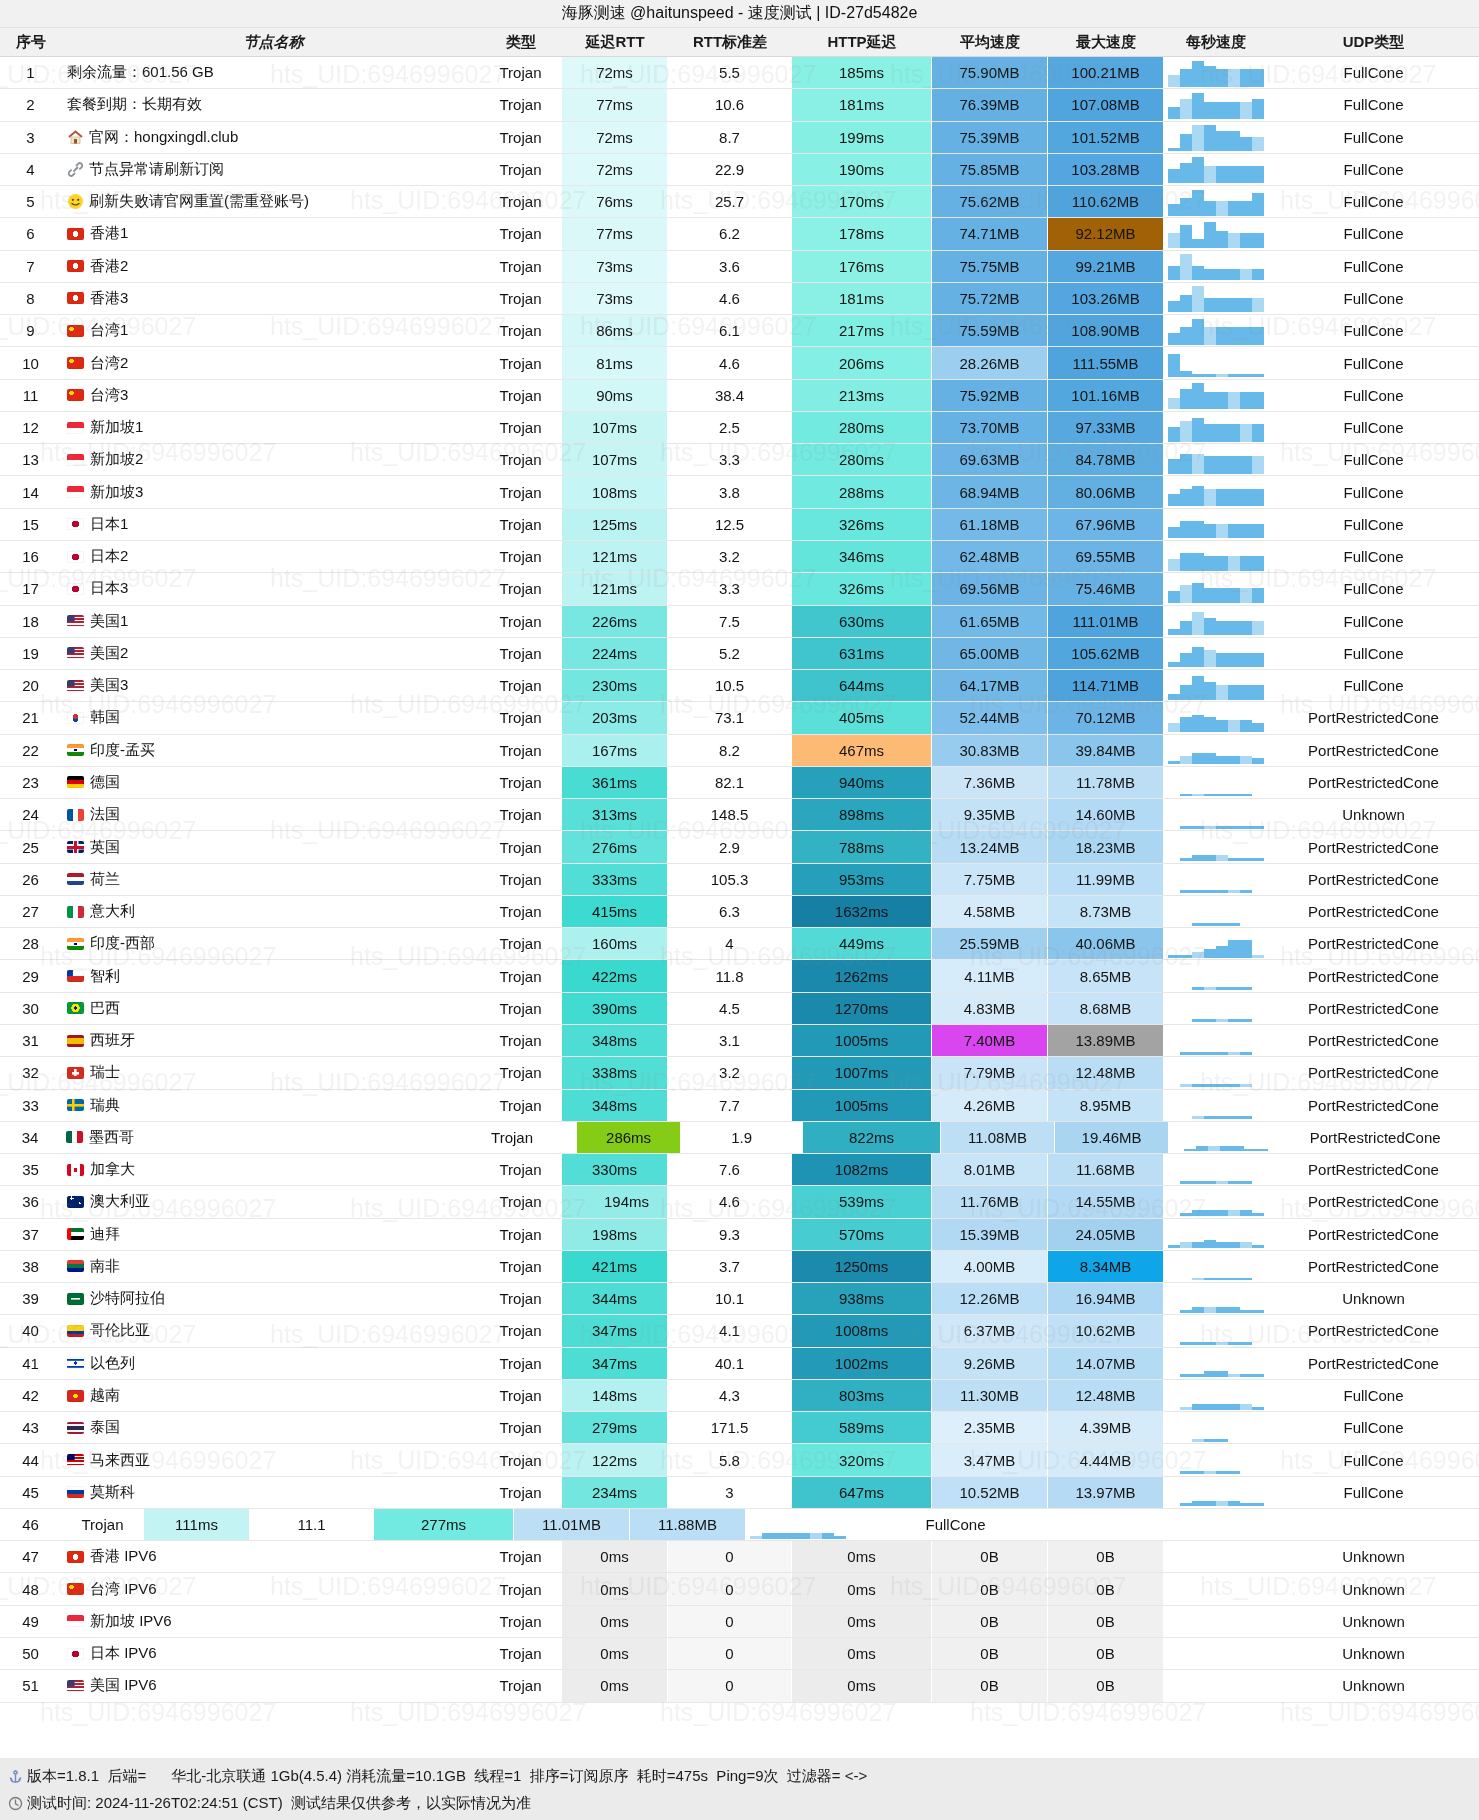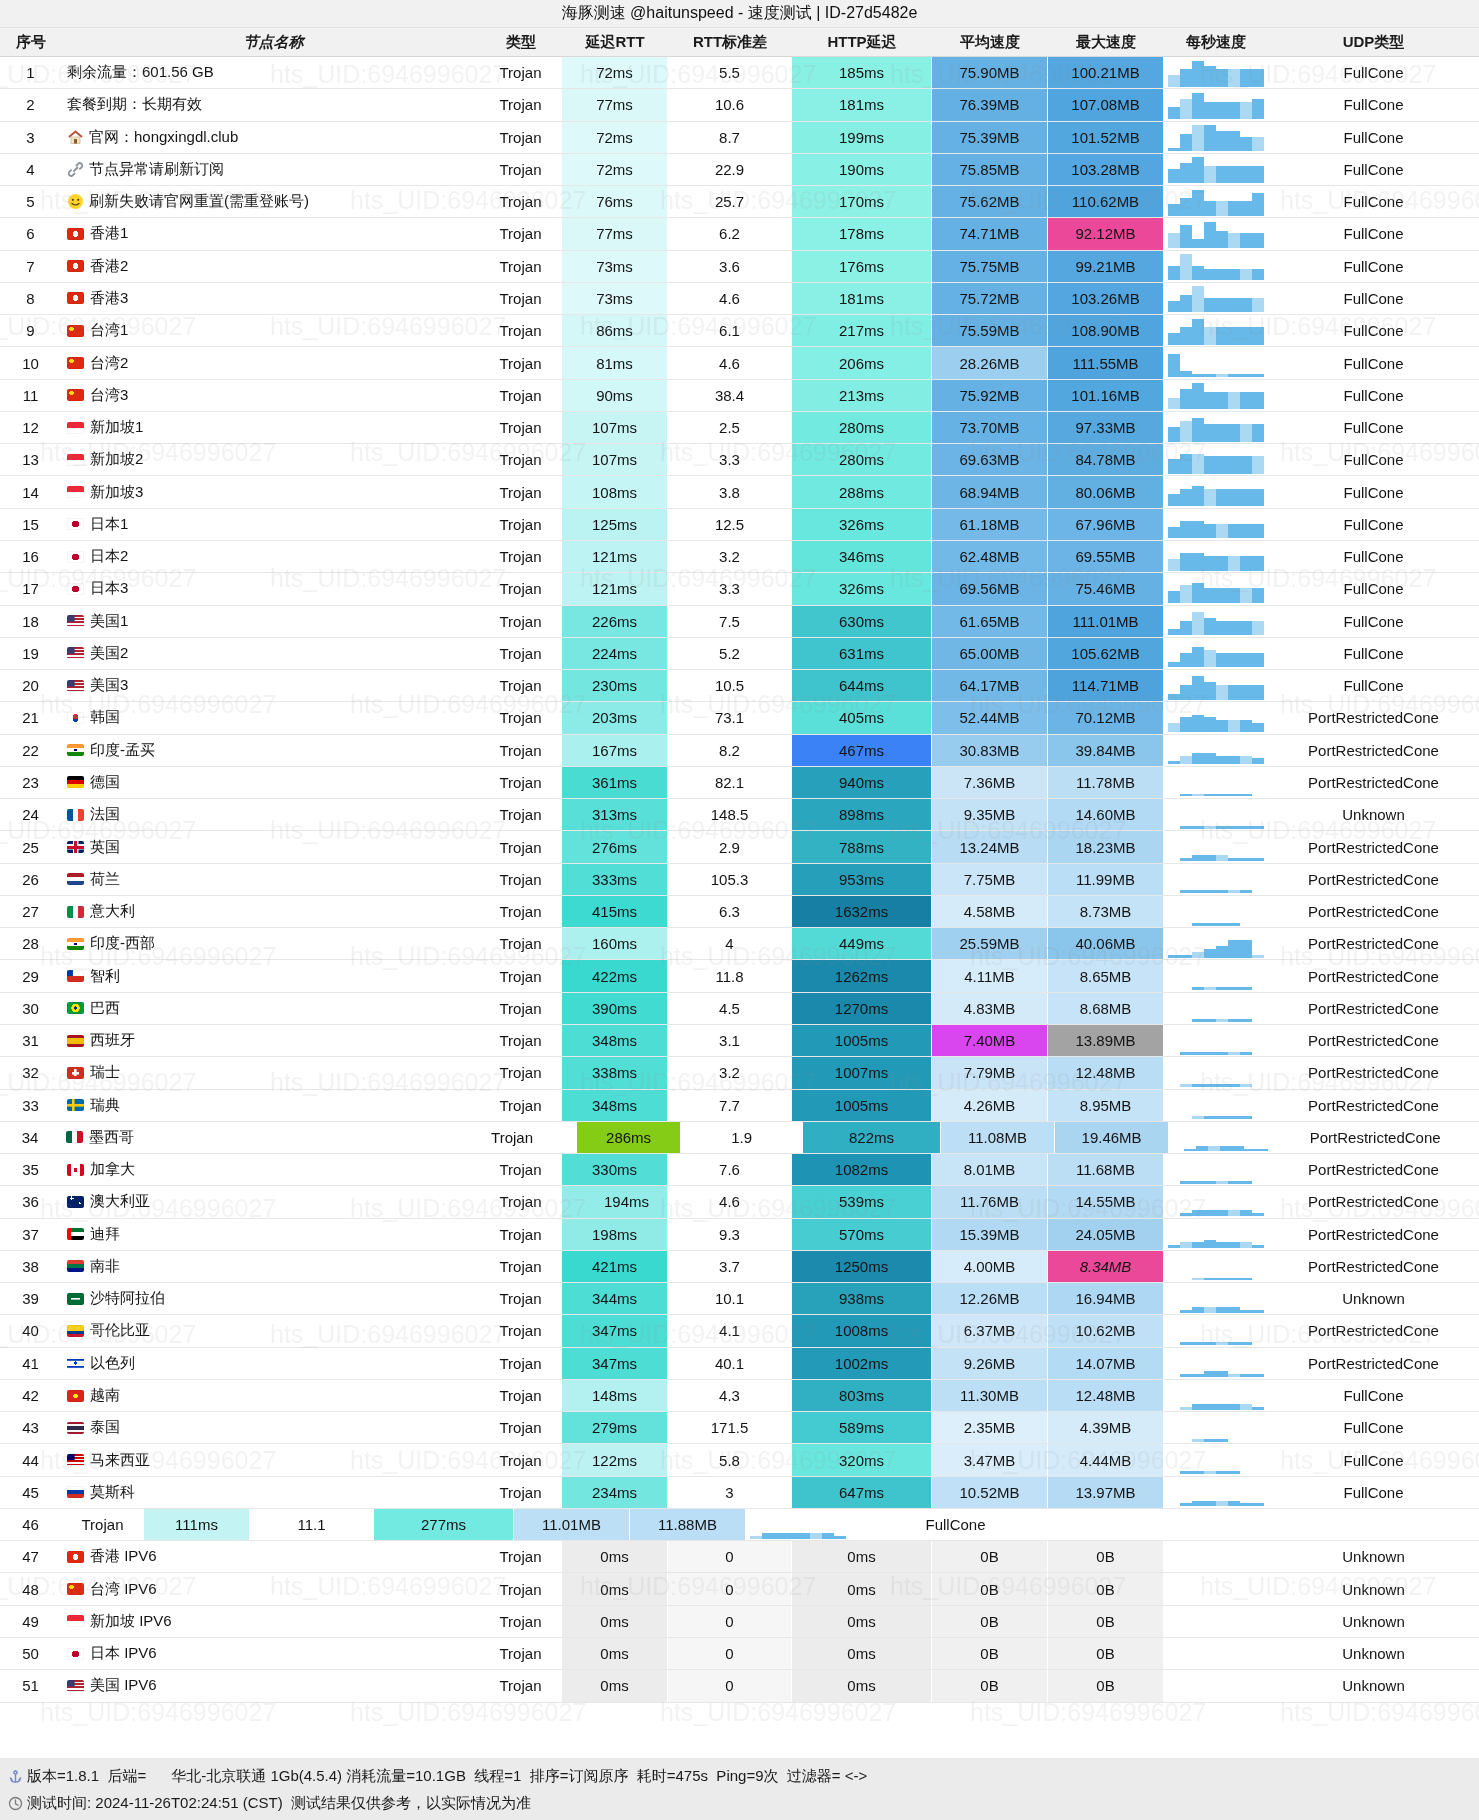--- a/index.html
+++ b/index.html
@@ -259,21 +259,21 @@
         <div class="cell c0">6</div>
         <div class="cell c1">
           <span class="flag flag-hk"></span>
           <span>香港1</span>
         </div>
         <div class="cell c2">Trojan</div>
         <div class="cell c3" style="background: rgb(218, 248, 248);">77ms</div>
         <div class="cell c4">6.2</div>
         <div class="cell c5" style="background: rgb(139, 240, 229);">178ms</div>
         <div class="cell c6" style="background: rgb(102, 177, 228);">74.71MB</div>
-        <div class="cell c7" style="background: #ec4899;">92.12MB</div>
+        <div class="cell c7" style="background: #a16207;">92.12MB</div>
         <div class="cell c8">
           <div class="spark">
             <div class="bar" style="height: 14.5px; background: rgb(171, 217, 244);"></div>
             <div class="bar" style="height: 23.2px; background: rgb(102, 185, 232);"></div>
             <div class="bar" style="height: 8.7px; background: rgb(102, 185, 232);"></div>
             <div class="bar" style="height: 26.1px; background: rgb(102, 185, 232);"></div>
             <div class="bar" style="height: 17.4px; background: rgb(102, 185, 232);"></div>
             <div class="bar" style="height: 14.5px; background: rgb(171, 217, 244);"></div>
             <div class="bar" style="height: 14.5px; background: rgb(102, 185, 232);"></div>
             <div class="bar" style="height: 14.5px; background: rgb(102, 185, 232);"></div>
@@ -673,21 +673,21 @@
       </div>
       <div class="row">
         <div class="cell c0">22</div>
         <div class="cell c1">
           <span class="flag flag-in"></span>
           <span>印度-孟买</span>
         </div>
         <div class="cell c2">Trojan</div>
         <div class="cell c3" style="background: rgb(170, 240, 238);">167ms</div>
         <div class="cell c4">8.2</div>
-        <div class="cell c5" style="background: #3b82f6;">467ms</div>
+        <div class="cell c5" style="background: #fdba74;">467ms</div>
         <div class="cell c6" style="background: rgb(152, 204, 238);">30.83MB</div>
         <div class="cell c7" style="background: rgb(138, 197, 236);">39.84MB</div>
         <div class="cell c8">
           <div class="spark">
             <div class="bar" style="height: 2.9px; background: rgb(102, 185, 232);"></div>
             <div class="bar" style="height: 8.7px; background: rgb(171, 217, 244);"></div>
             <div class="bar" style="height: 11.6px; background: rgb(102, 185, 232);"></div>
             <div class="bar" style="height: 11.6px; background: rgb(102, 185, 232);"></div>
             <div class="bar" style="height: 8.7px; background: rgb(102, 185, 232);"></div>
             <div class="bar" style="height: 8.7px; background: rgb(102, 185, 232);"></div>
@@ -1091,21 +1091,21 @@
         <div class="cell c0">38</div>
         <div class="cell c1">
           <span class="flag flag-za"></span>
           <span>南非</span>
         </div>
         <div class="cell c2">Trojan</div>
         <div class="cell c3" style="background: rgb(58, 217, 208);">421ms</div>
         <div class="cell c4">3.7</div>
         <div class="cell c5" style="background: rgb(27, 138, 172);">1250ms</div>
         <div class="cell c6" style="background: rgb(215, 236, 250);">4.00MB</div>
-        <div class="cell c7" style="background: #ec4899; font-style: italic;">8.34MB</div>
+        <div class="cell c7" style="background: #0ea5e9;">8.34MB</div>
         <div class="cell c8">
           <div class="spark">
             <div class="bar" style="height: 0px; background: rgb(102, 185, 232);"></div>
             <div class="bar" style="height: 0px; background: rgb(102, 185, 232);"></div>
             <div class="bar" style="height: 2.9px; background: rgb(171, 217, 244);"></div>
             <div class="bar" style="height: 2.9px; background: rgb(102, 185, 232);"></div>
             <div class="bar" style="height: 2.9px; background: rgb(102, 185, 232);"></div>
             <div class="bar" style="height: 2.9px; background: rgb(102, 185, 232);"></div>
             <div class="bar" style="height: 2.9px; background: rgb(102, 185, 232);"></div>
             <div class="bar" style="height: 0px; background: rgb(171, 217, 244);"></div>

